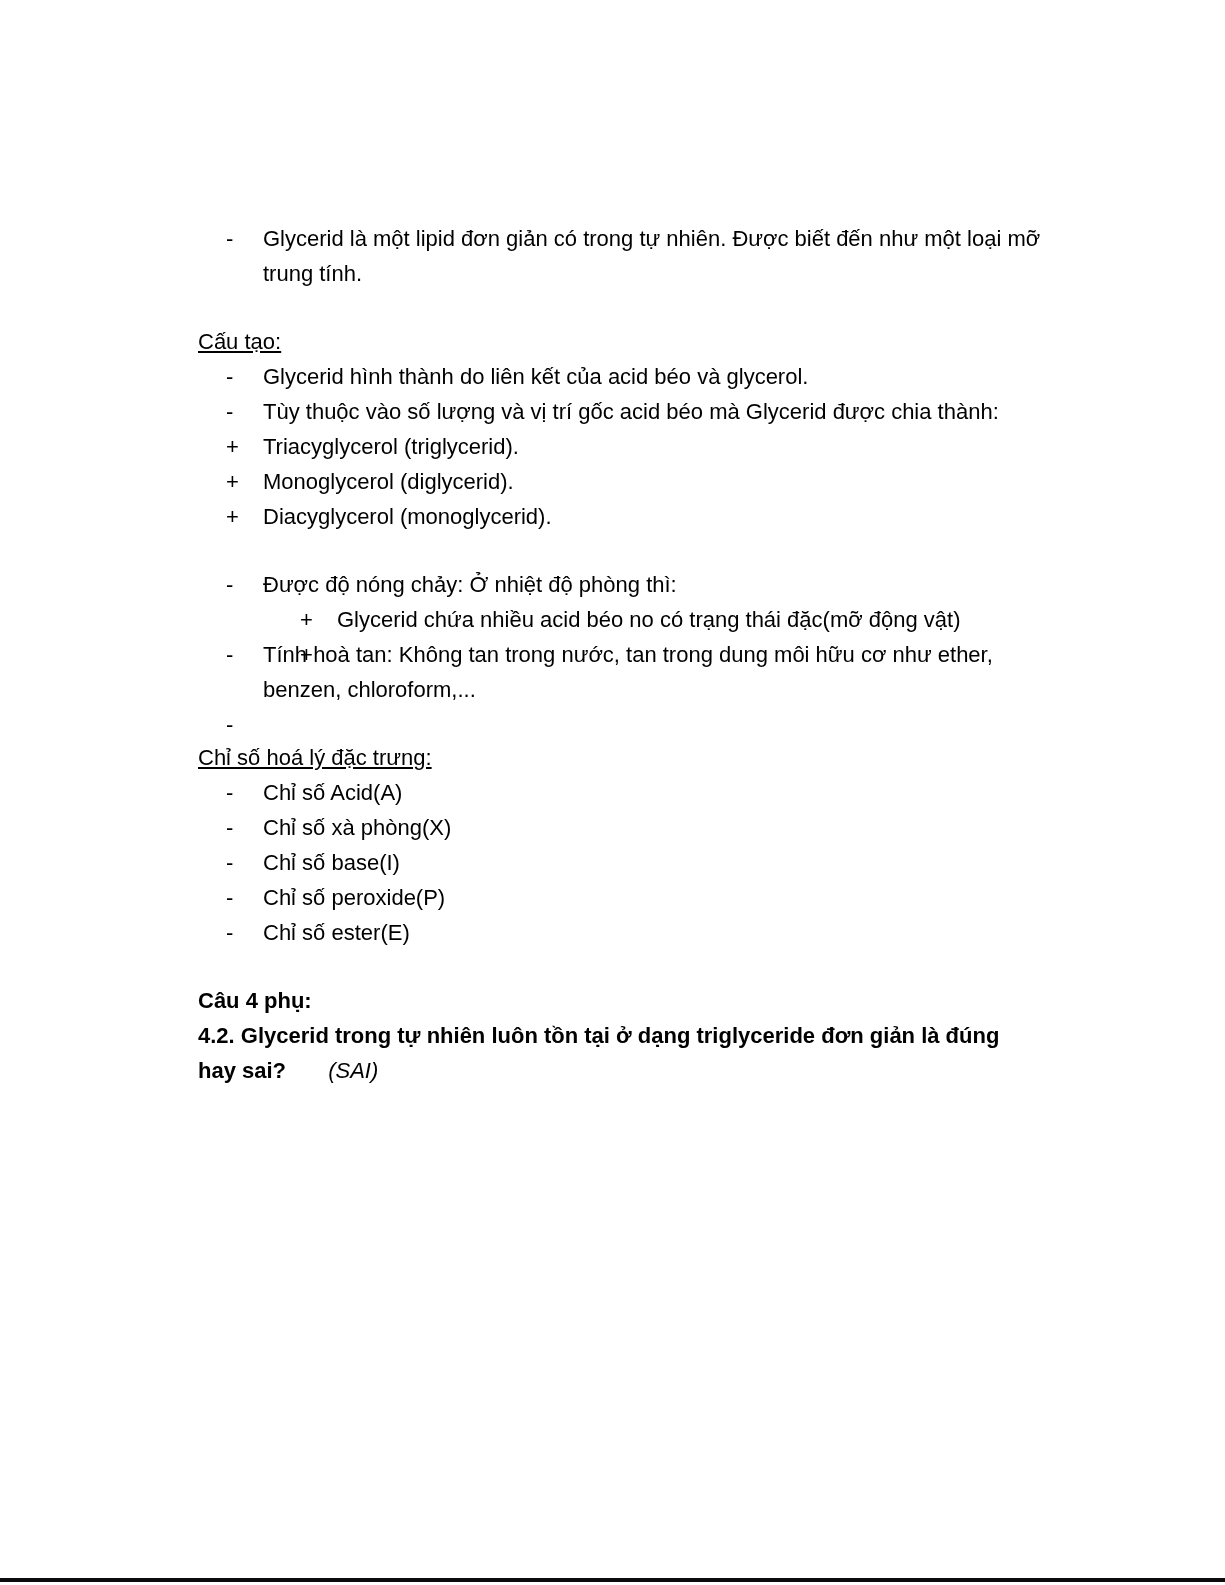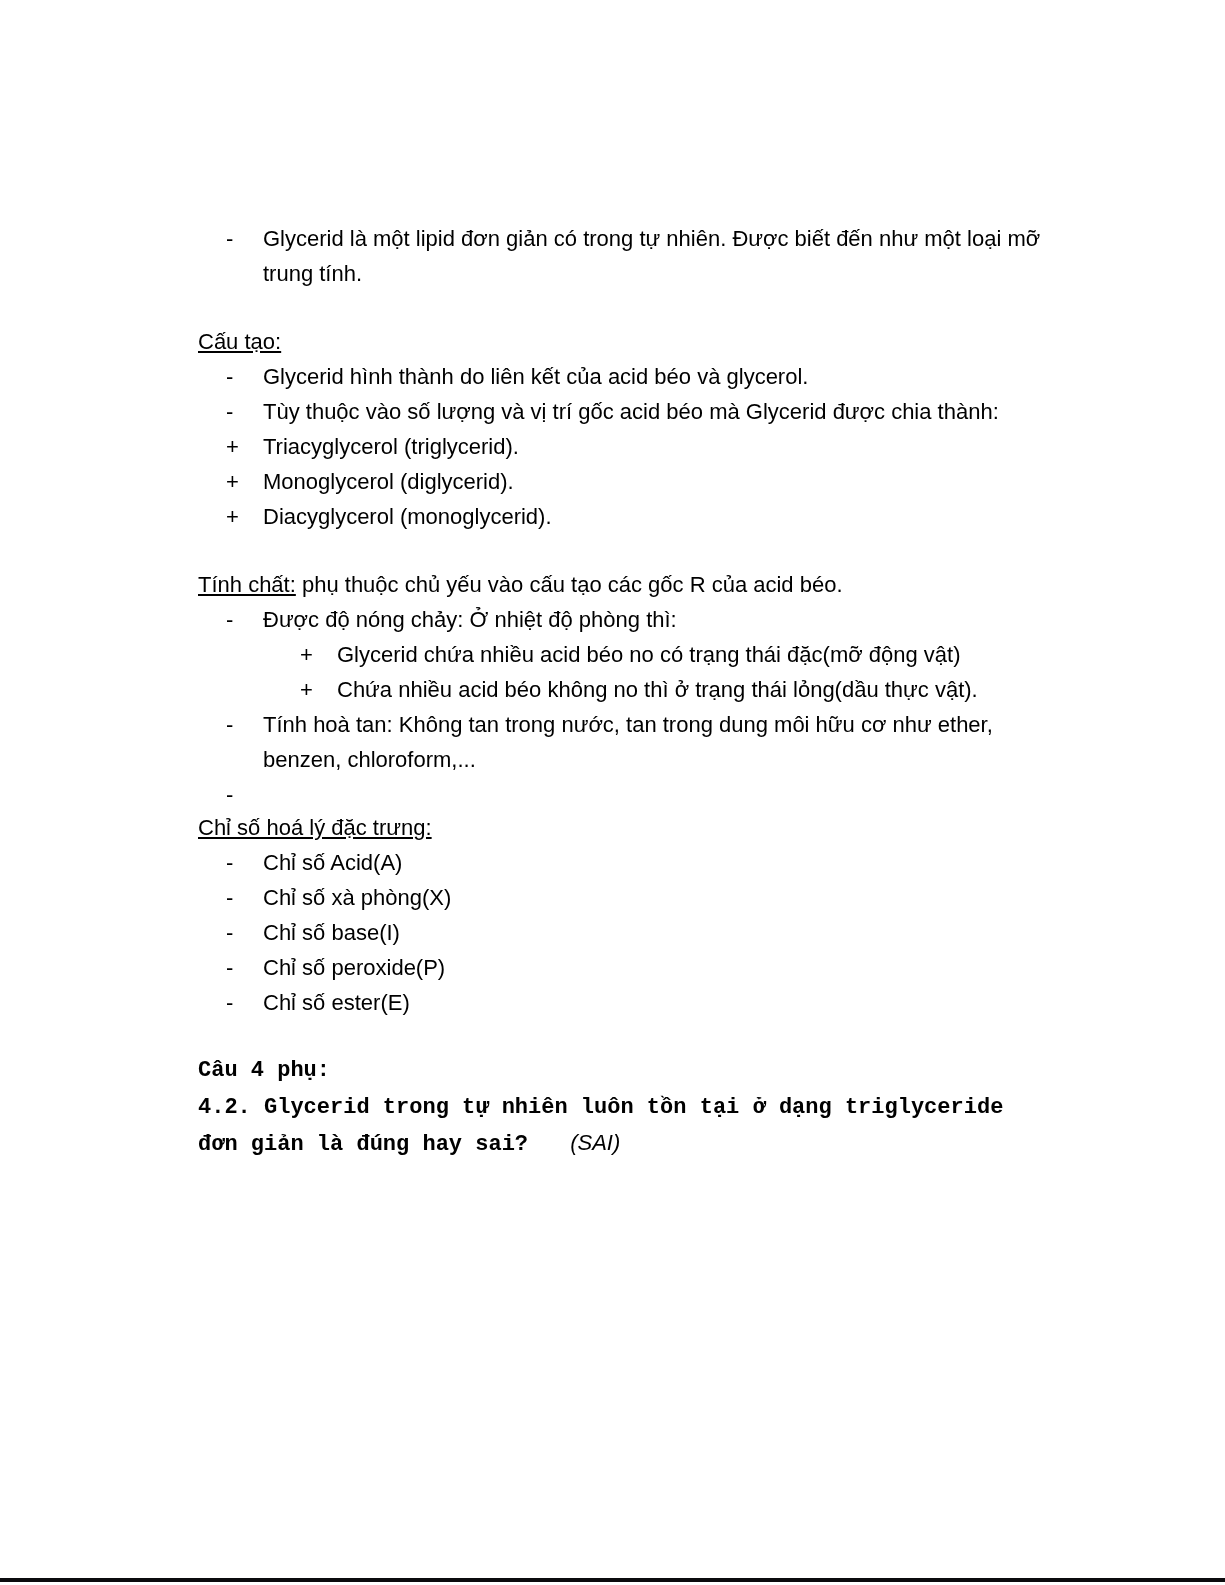--- a/index.html
+++ b/index.html
@@ -23,21 +23,21 @@
     font-size:22px;
     line-height:35px;
   }
   .gap{height:33px;}
   .li{position:relative;}
   .li.l1{padding-left:65px;}
   .li.l1 .marker{position:absolute;left:28px;top:0;}
   .li.l2{padding-left:139px;}
   .li.l2 .marker{position:absolute;left:102px;top:0;}
   .heading .u{text-decoration:underline;}
-  .bold{font-weight:bold;font-family:Liberation Mono, monospace;}
+  .bold{font-weight:bold;}
   .italic{font-style:italic;font-weight:normal;margin-left:36px;}
   .page-break-line{
     position:absolute;
     left:0;top:1578px;
     width:1225px;height:4px;
     background:#0b0b0e;
   }
 </style>
 </head>
 <body>
@@ -72,35 +72,31 @@
       <span class="marker">+</span>
       <span class="txt">Monoglycerol (diglycerid).</span>
     </div>
     <div class="li l1">
       <span class="marker">+</span>
       <span class="txt">Diacyglycerol (monoglycerid).</span>
     </div>
 
     <div class="gap"></div>
 
-    <div class="heading">
-      <span class="u">Tính chất:</span><span> phụ thuộc chủ yếu vào cấu tạo các gốc R của acid béo.</span>
-    </div>
 
     <div class="li l1">
       <span class="marker">-</span>
       <span class="txt">Được độ nóng chảy: Ở nhiệt độ phòng thì:</span>
     </div>
     <div class="li l2">
       <span class="marker">+</span>
       <span class="txt">Glycerid chứa nhiều acid béo no có trạng thái đặc(mỡ động vật)</span>
     </div>
     <div class="li l2">
       <span class="marker">+</span>
-      <span class="txt">Chứa nhiều acid béo không no thì ở trạng thái lỏng(dầu thực vật).</span>
     </div>
     <div class="li l1">
       <span class="marker">-</span>
       <span class="txt">Tính hoà tan: Không tan trong nước, tan trong dung môi hữu cơ như ether, benzen, chloroform,...</span>
     </div>
     <div class="li l1">
       <span class="marker">-</span>
     </div>
 
     <div class="gap"></div>

